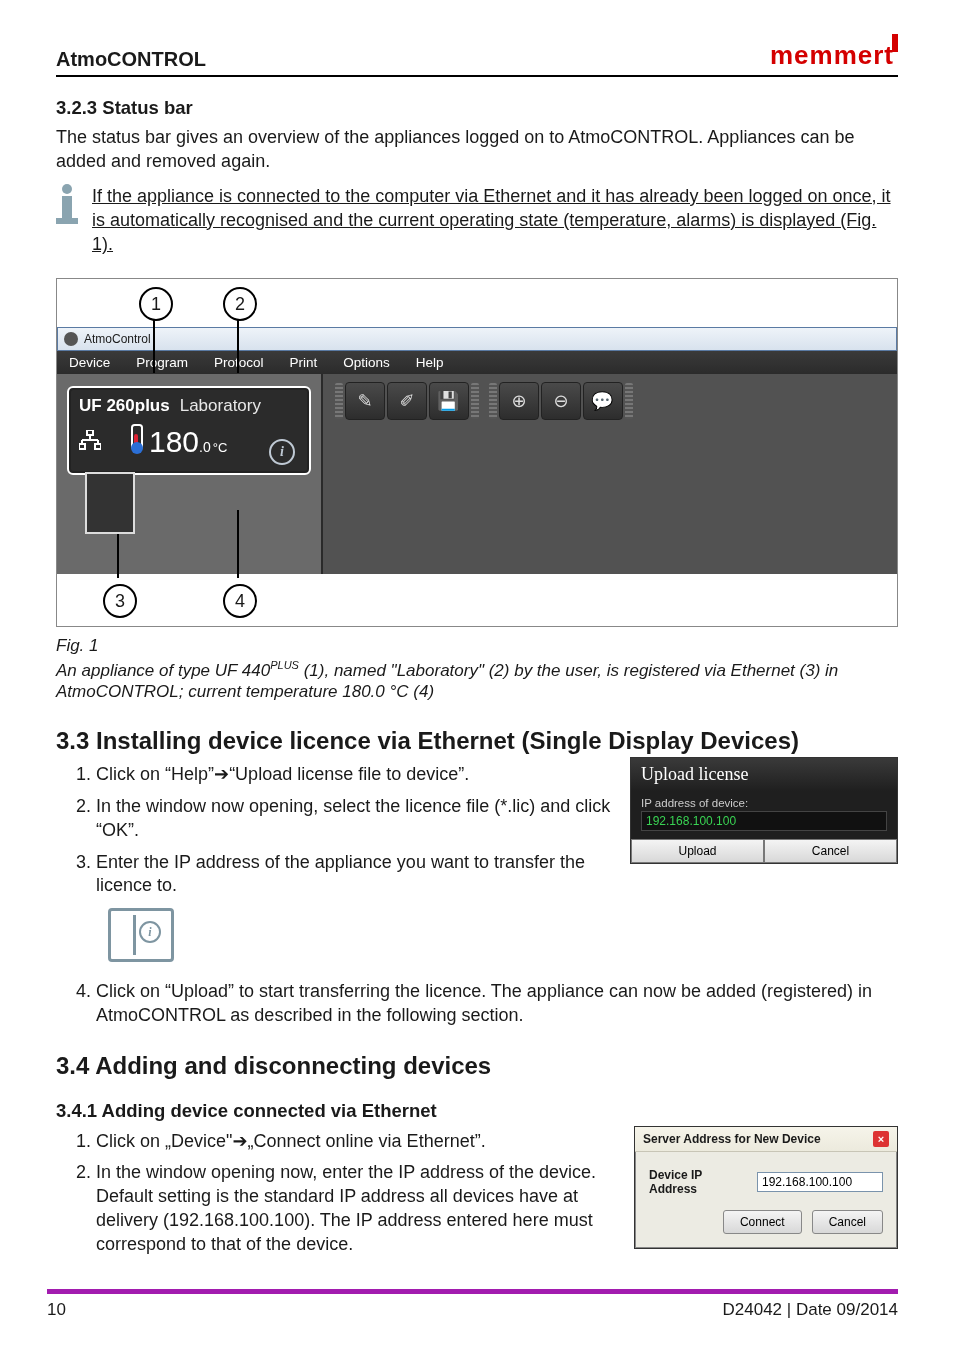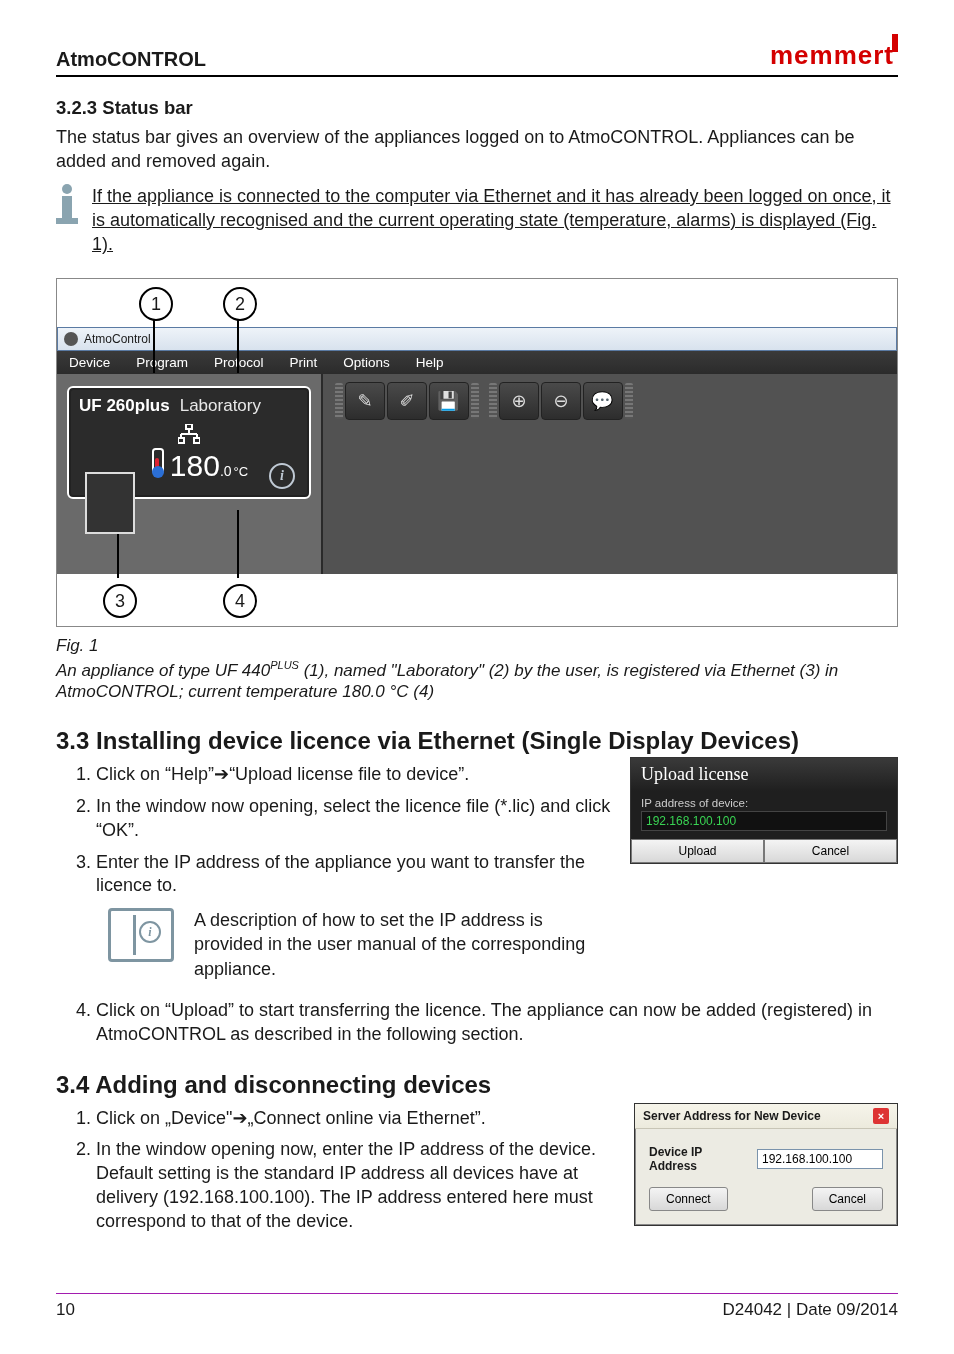--- a/index.html
+++ b/index.html
@@ -106,21 +106,21 @@
   .fig1-left { width:264px; background:#6a6a6a; position:relative; border-right:2px solid #2a2a2a; }
   .device-card {
     margin:12px 10px; border:2px solid #fff; border-radius:6px;
     background:#2b2b2b; color:#fff; padding:8px 10px 14px 10px;
     box-shadow:0 0 0 2px #222 inset;
     position:relative;
   }
   .device-top { display:flex; gap:10px; align-items:baseline; font-size:17px;}
   .device-model { font-weight:bold; }
   .device-name { font-weight:normal; color:#e8e8e8; }
-  .device-mid { display:flex; align-items:center; margin-top:8px; flex-direction:column;}
+  .device-mid { display:flex; align-items:center; margin-top:8px; gap:8px;}
   .net-icon {
     color:#fff; font-size:16px;
   }
   .temp-wrap { display:flex; align-items:baseline; gap:6px; }
   .thermo {
     width:8px;height:24px;border:2px solid #fff;border-radius:6px 6px 10px 10px;
     position:relative;
   }
   .thermo::after{content:"";position:absolute;bottom:-4px;left:-2px;width:12px;height:12px;border-radius:50%;background:#2b6fd6;}
   .thermo .fill{position:absolute;bottom:0;left:1px;width:4px;height:16px;background:#d23; border-radius:2px;}
@@ -208,31 +208,31 @@
     border-bottom:1px solid #c8c5b6;
   }
   .dlg-server .close{
     width:16px;height:16px;background:#d33;color:#fff;border-radius:2px;
     display:flex;align-items:center;justify-content:center;font-size:11px;font-weight:bold;
   }
   .dlg-server .body{padding:16px 14px 6px;}
   .dlg-server .row{display:flex;align-items:center;gap:10px;margin-bottom:14px;}
   .dlg-server .lbl{font-weight:bold;font-size:12px;}
   .dlg-server input{border:1px solid #7a93ac;padding:2px 4px;font-size:12px;width:116px;}
-  .dlg-server .btns{display:flex;justify-content:space-between;gap:10px;margin-bottom:8px;}
+  .dlg-server .btns{display:flex;justify-content:flex-end;gap:10px;margin-bottom:8px;}
   .dlg-server button{
     background:linear-gradient(#f4f4f4,#d8d8d8);border:1px solid #888;
     padding:4px 16px;font-size:12px;border-radius:3px;cursor:pointer;
   }
 
   .clearfix::after{content:"";display:block;clear:both;}
 
   .footer {
-    position:absolute; bottom:30px; left:56px; right:56px;
-    border-top:1px solid #a21caf; padding-top:6px;
+    position:absolute; bottom:30px; left:47px; right:56px;
+    border-top:5px solid #a21caf; padding-top:6px;
     display:flex; justify-content:space-between;
     font-size:17px;
   }
 </style>
 </head>
 <body>
 
 <div class="page">
 
   <div class="header-row">
@@ -358,29 +358,29 @@
         <span>Click on “Help”</span><span class="arrow">➔</span><span>“Upload license file to device”.</span>
       </li>
       <li>In the window now opening, select the licence file (*.lic) and click “OK”.</li>
       <li>Enter the IP address of the appliance you want to transfer the licence to.</li>
     </ol>
 
     <div class="manual-box">
       <div class="manual-icon">
           <span class="mi">i</span>
         </div>
-      <div class="p" style="margin-top:0;max-width:420px">A description of how to set the IP address is provided in the user manual of the corresponding appliance.</div>
     </div>
   </div>
 
   <ol class="steps" start="4">
     <li>Click on “Upload” to start transferring the licence. The appliance can now be added (registered) in AtmoCONTROL as described in the following section.</li>
   </ol>
 
   <div class="h2">3.4   Adding and disconnecting devices</div>
+  <div class="h3">3.4.1  Adding device connected via Ethernet</div>
 
   <div class="clearfix">
     <div class="dlg-server">
       <div class="titlebar">
         <span>Server Address for New Device</span>
         <span class="close">×</span>
       </div>
       <div class="body">
         <div class="row">
           <span class="lbl">Device IP Address</span>

